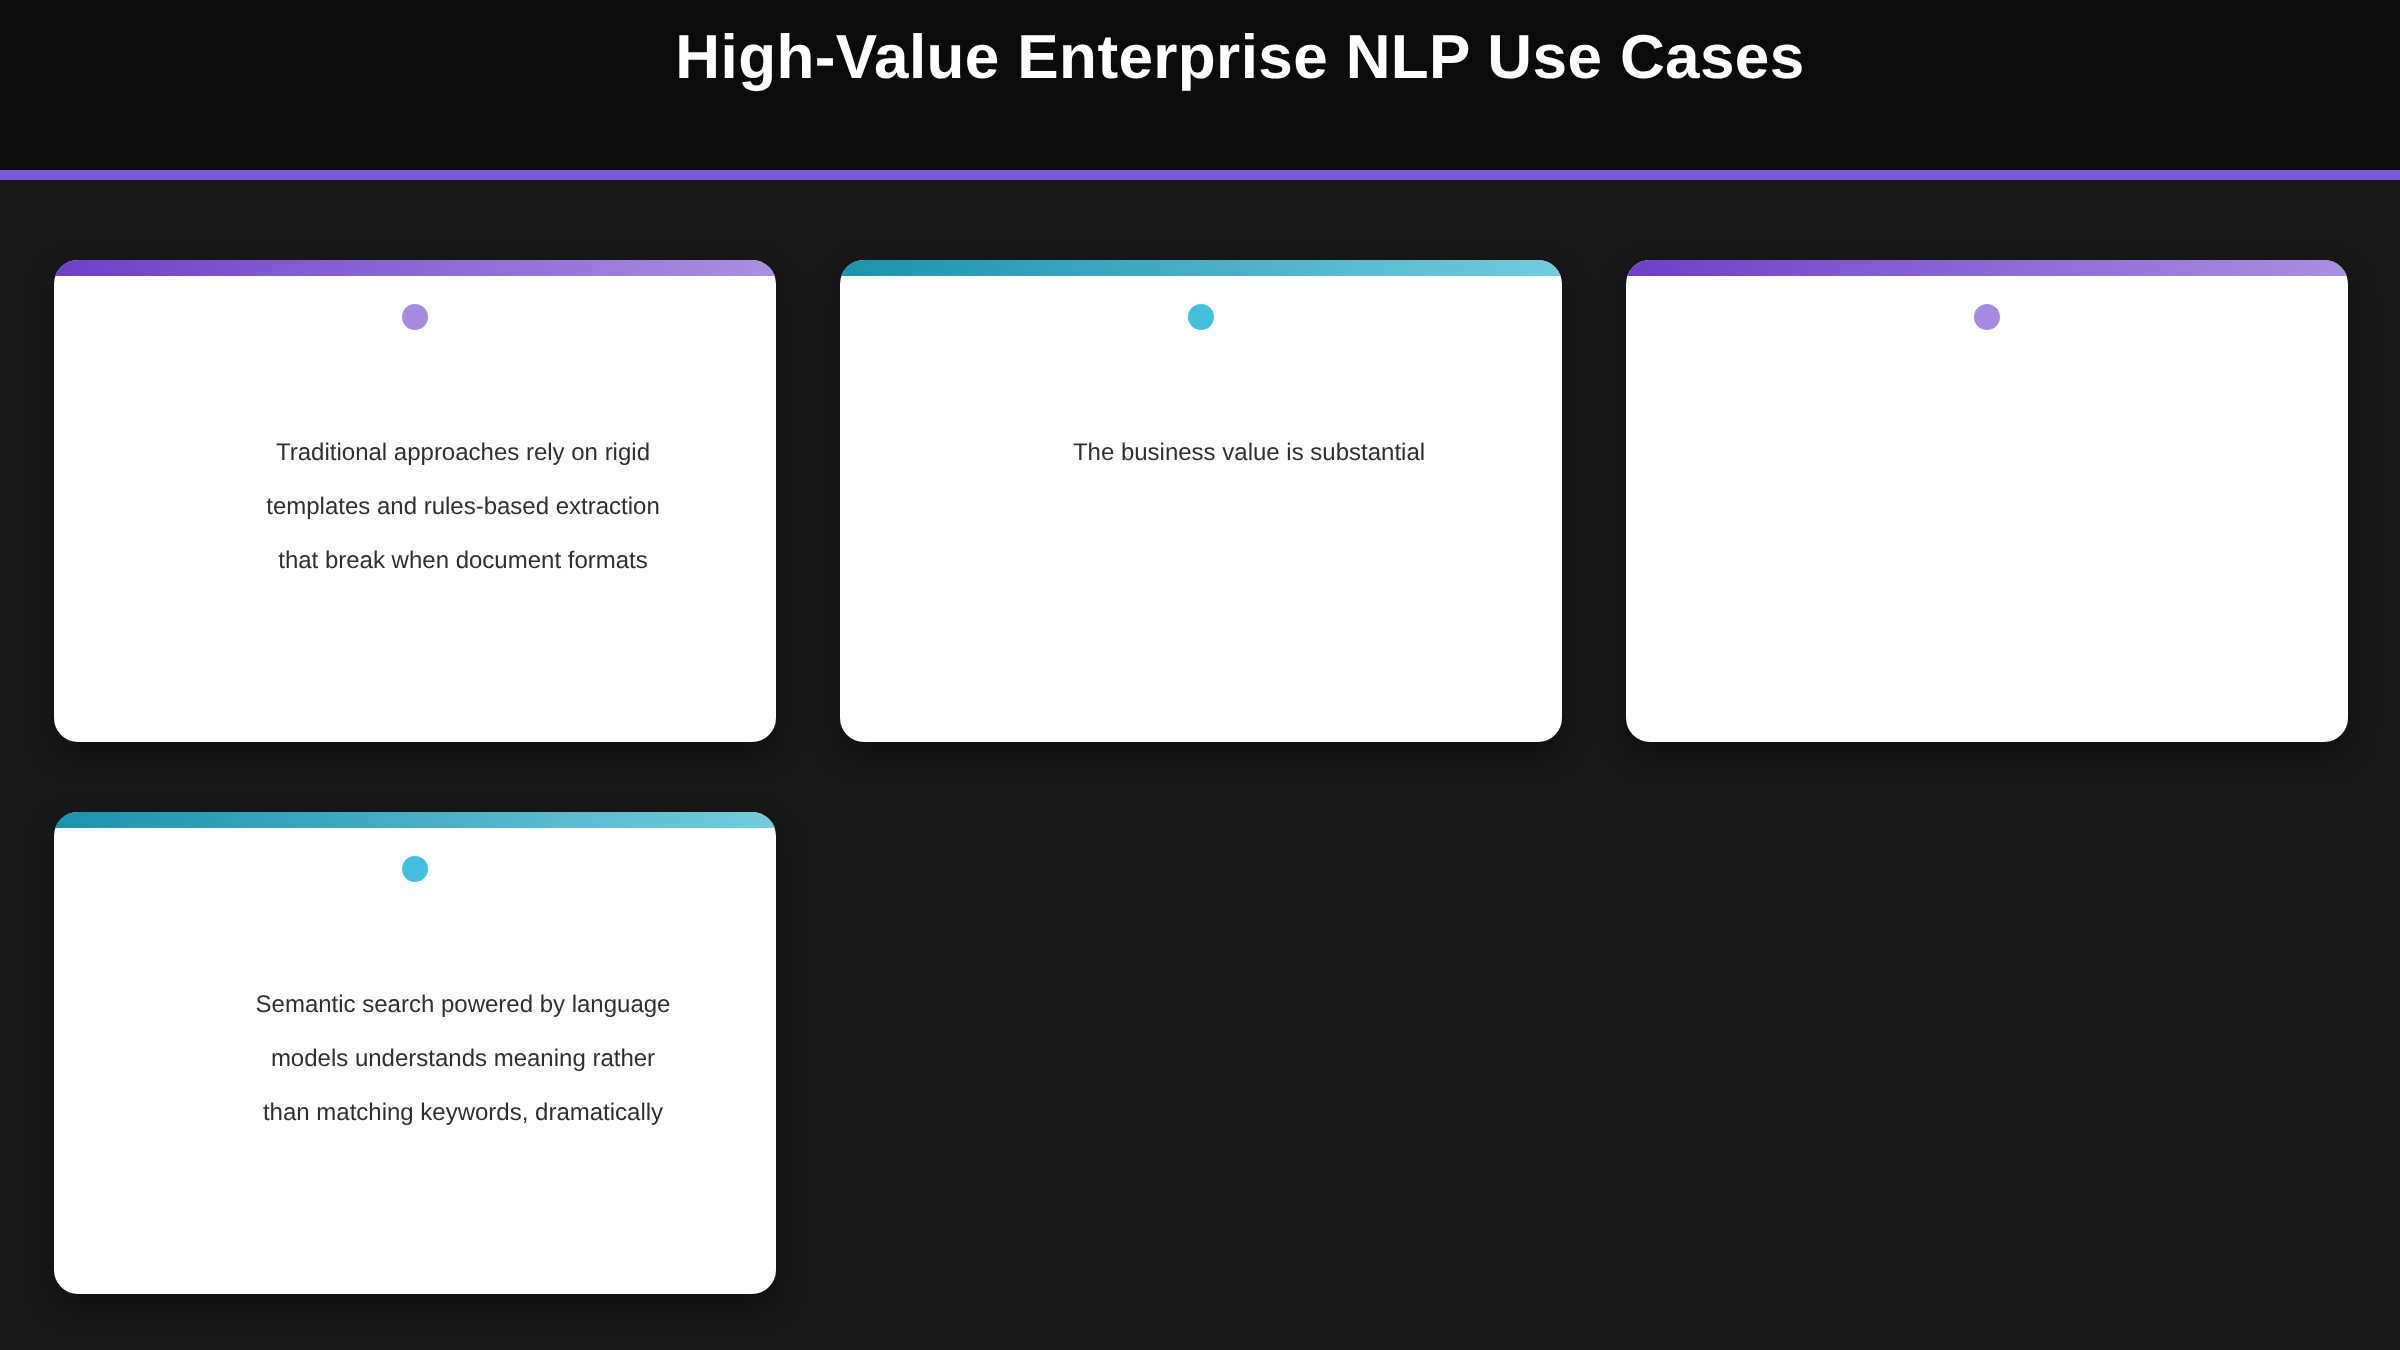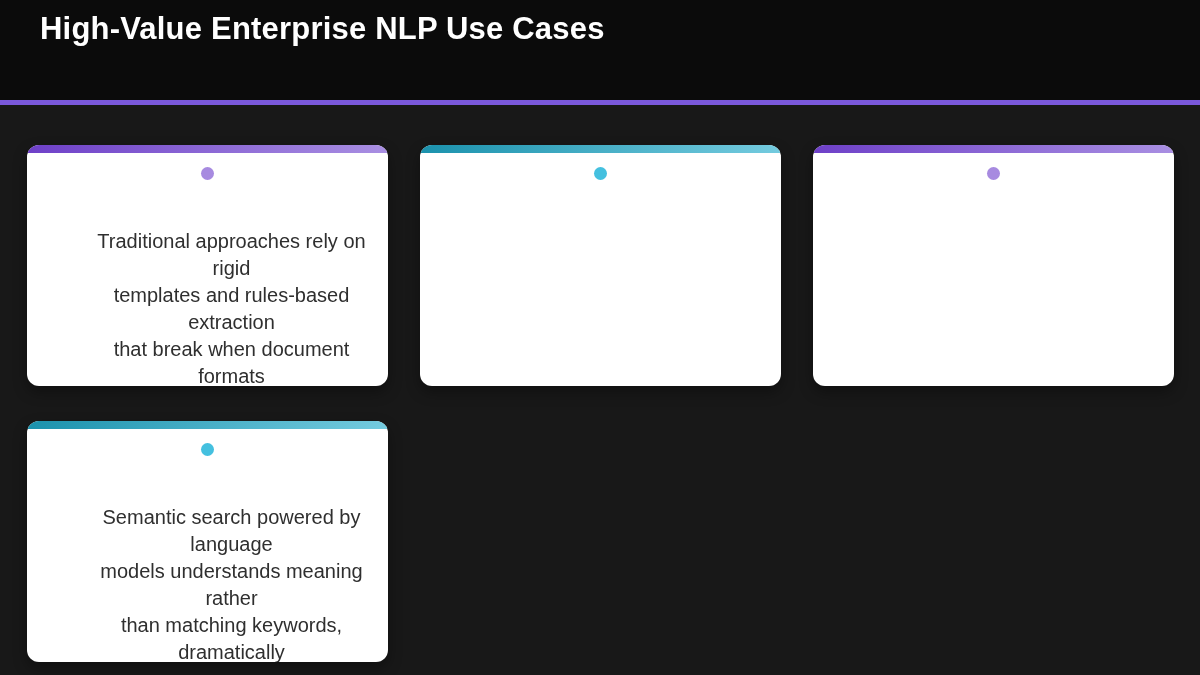--- a/index.html
+++ b/index.html
@@ -2,23 +2,24 @@
 <html><head>
 <meta charset="utf-8">
 <style>
   * { margin: 0; padding: 0; box-sizing: border-box; }
   html, body { width: 1200px; height: 675px; overflow: hidden; }
   body {
     background: #181818;
     font-family: "Liberation Sans", sans-serif;
   }
   .header {
-    height: 100px;
+    height: 85px;
     background: #0b0b0b;
     padding: 11px 0 0 40px;
+    text-align: center;
   }
   .header h1 {
     color: #ffffff;
     font-size: 31px;
     font-weight: 800;
     letter-spacing: 0.2px;
   }
   .divider {
     height: 5px;
     width: 100%;
@@ -47,21 +48,21 @@
     height: 13px;
     border-radius: 50%;
     background: var(--dot);
     margin: 14px auto 0 auto;
   }
   .card-text {
     margin-top: 48px;
     padding: 0 18px;
     text-align: center;
     color: #2f2f2f;
-    font-size: 20px;
+    font-size: 12px;
     line-height: 27px;
     white-space: pre-line;
     margin-left: 48px;
   }
 </style>
 </head>
 <body style="background: rgb(24, 24, 24);">
 
 <div class="header" style="background: rgb(11, 11, 11);">
   <h1>High-Value Enterprise NLP Use Cases</h1>
@@ -72,20 +73,21 @@
   <div class="card" style="--grad-start: #6e40c8; --grad-end: #a98fe2; --dot: #a78ae0;">
     <div class="card-top-bar"></div>
     <div class="card-dot"></div>
     <div class="card-text">Traditional approaches rely on rigid
 templates and rules-based extraction
 that break when document formats</div>
   </div>
   <div class="card" style="--grad-start: #1b92ad; --grad-end: #74cbdf; --dot: #44c0df;">
     <div class="card-top-bar"></div>
     <div class="card-dot"></div>
+    <div class="card-text">The business value is substantial</div>
   </div>
   <div class="card" style="--grad-start: #6e40c8; --grad-end: #a98fe2; --dot: #a78ae0;">
     <div class="card-top-bar"></div>
     <div class="card-dot"></div>
   </div>
   <div class="card" style="--grad-start: #1b92ad; --grad-end: #74cbdf; --dot: #44c0df;">
     <div class="card-top-bar"></div>
     <div class="card-dot"></div>
     <div class="card-text">Semantic search powered by language
 models understands meaning rather

